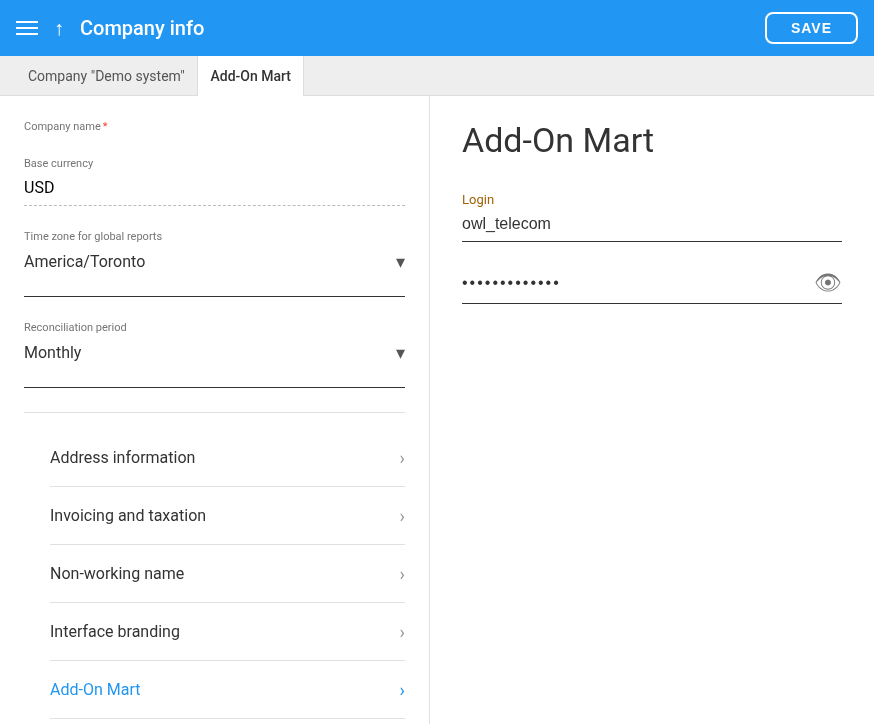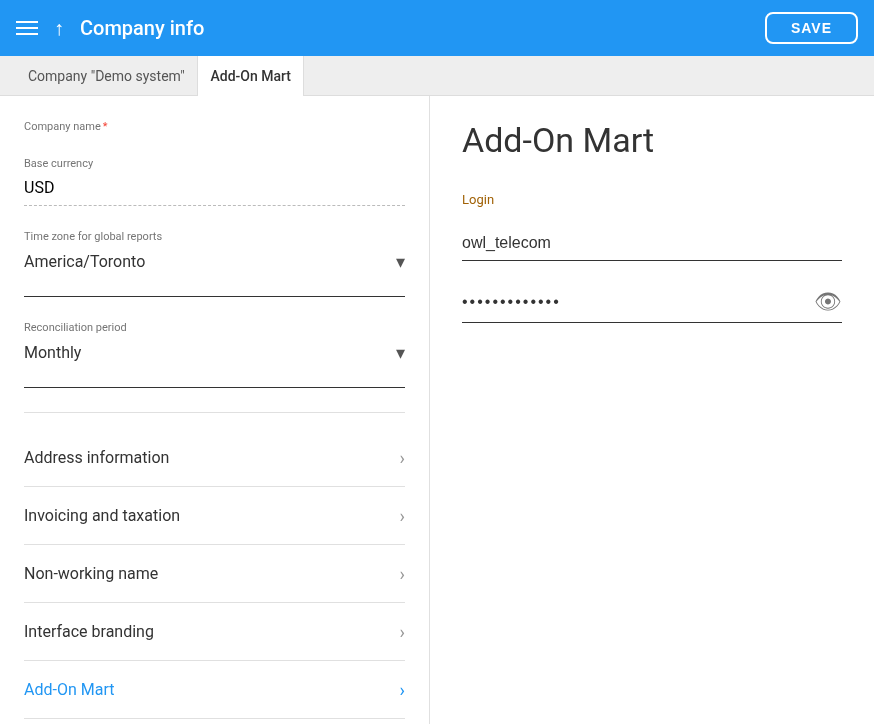--- a/index.html
+++ b/index.html
@@ -138,20 +138,21 @@
       margin: 8px 0 16px 0;
     }
 
     
     .nav-item {
       display: flex;
       align-items: center;
       padding: 18px 0;
       border-bottom: 1px solid #e0e0e0;
       cursor: pointer;
+      margin-left: 26px;
     }
     .nav-item-label {
       font-size: 16px;
       color: #333;
       flex: 1;
     }
     .nav-item-label.active {
       color: #2196F3;
     }
     .nav-item-chevron {
@@ -182,21 +183,20 @@
       font-size: 16px;
       color: #333;
       padding: 4px 0 8px 0;
       border-bottom: 1px solid #333;
       width: 100%;
       background: transparent;
       outline: none;
       border-top: none;
       border-left: none;
       border-right: none;
-      margin-top: 19px;
     }
 
     .password-field-wrapper {
       display: flex;
       align-items: center;
       border-bottom: 1px solid #333;
       padding: 4px 0 8px 0;
     }
     .password-input {
       font-size: 16px;

